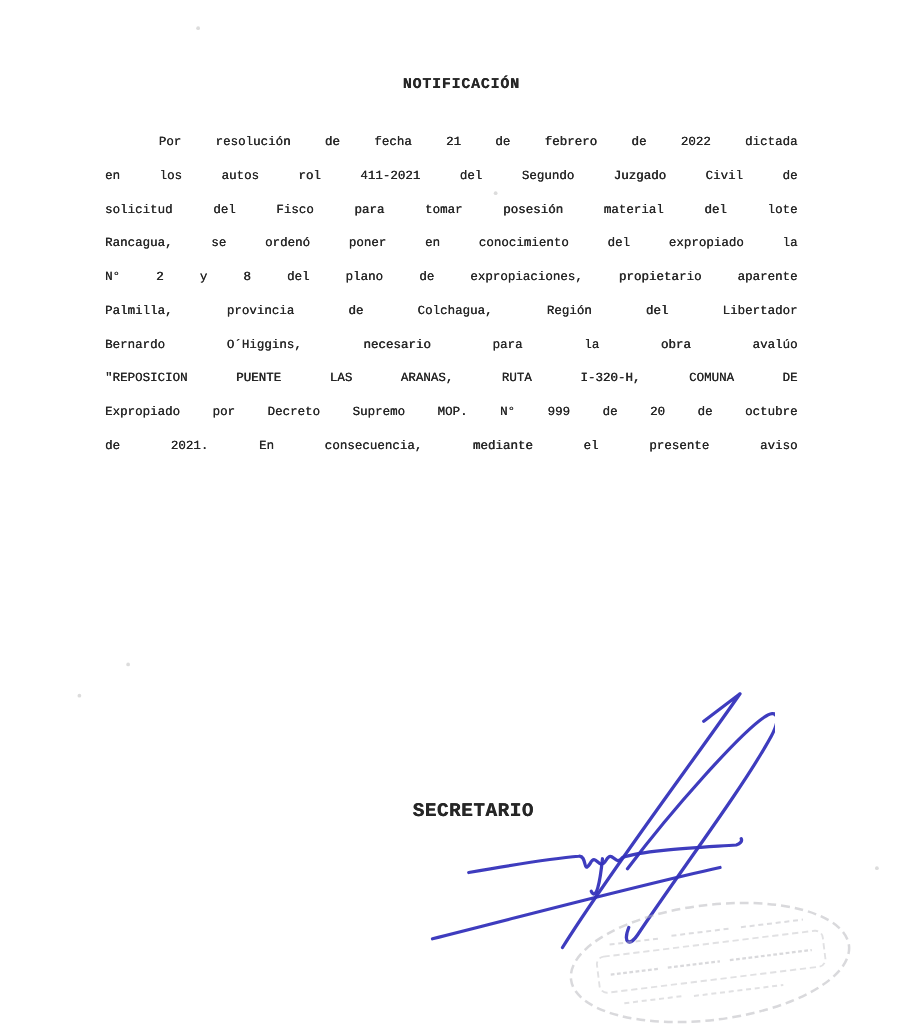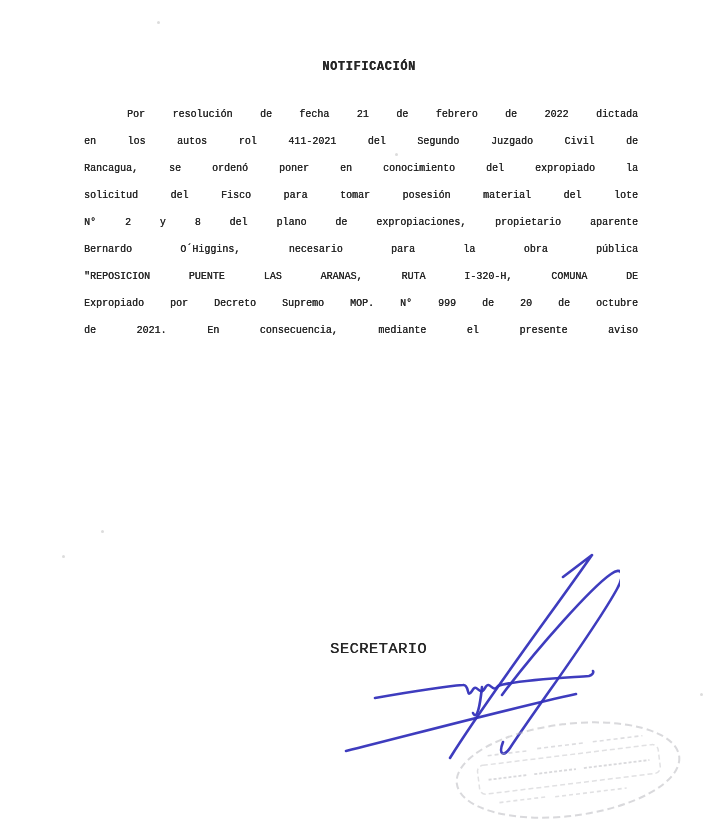--- a/index.html
+++ b/index.html
@@ -34,21 +34,21 @@
     text-align-last:justify;
     -moz-text-align-last:justify;
     white-space:normal;
   }
   .line.indent{text-indent:43px;}
   .line.last{text-align-last:left;-moz-text-align-last:left;}
   .secretario{
     position:absolute;
     left:330px;top:640px;
     font-size:15.5px;
-    font-weight:normal;
+    font-weight:bold;
     letter-spacing:0.4px;
     text-shadow:0.3px 0 0 currentColor;
   }
   .signature{
     position:absolute;
     left:330px;top:545px;
     width:290px;height:225px;
     pointer-events:none;
   }
   .signature path{
@@ -76,24 +76,25 @@
 </head>
 <body>
 
 <div class="page">
 
   <div class="doc-title">NOTIFICACIÓN</div>
 
   <div class="body-text">
     <div class="line indent">Por resolución de fecha 21 de febrero de 2022 dictada</div>
     <div class="line">en los autos rol 411-2021 del Segundo Juzgado Civil de</div>
+    <div class="line">solicitud del Fisco para tomar posesión material del lote</div>
     <div class="line">Rancagua, se ordenó poner en conocimiento del expropiado la</div>
-    <div class="line">solicitud del Fisco para tomar posesión material del lote</div>
     <div class="line">N° 2 y 8 del plano de expropiaciones, propietario aparente</div>
-    <div class="line">Bernardo O´Higgins, necesario para la obra pública</div>
+    <div class="line">Palmilla, provincia de Colchagua, Región del Libertador</div>
+    <div class="line">Bernardo O´Higgins, necesario para la obra avalúo</div>
     <div class="line">"REPOSICION PUENTE LAS ARANAS, RUTA I-320-H,  COMUNA DE</div>
     <div class="line">Expropiado por Decreto Supremo MOP. N° 999 de 20 de octubre</div>
     <div class="line">de 2021. En consecuencia, mediante el presente aviso</div>
   </div>
 
   <div class="secretario">SECRETARIO</div>
 
   <svg class="signature" viewBox="0 0 290 225" xmlns="http://www.w3.org/2000/svg">
 
     <path d="M120,213 C158,152 226,62 262,10 L233,32"></path>

